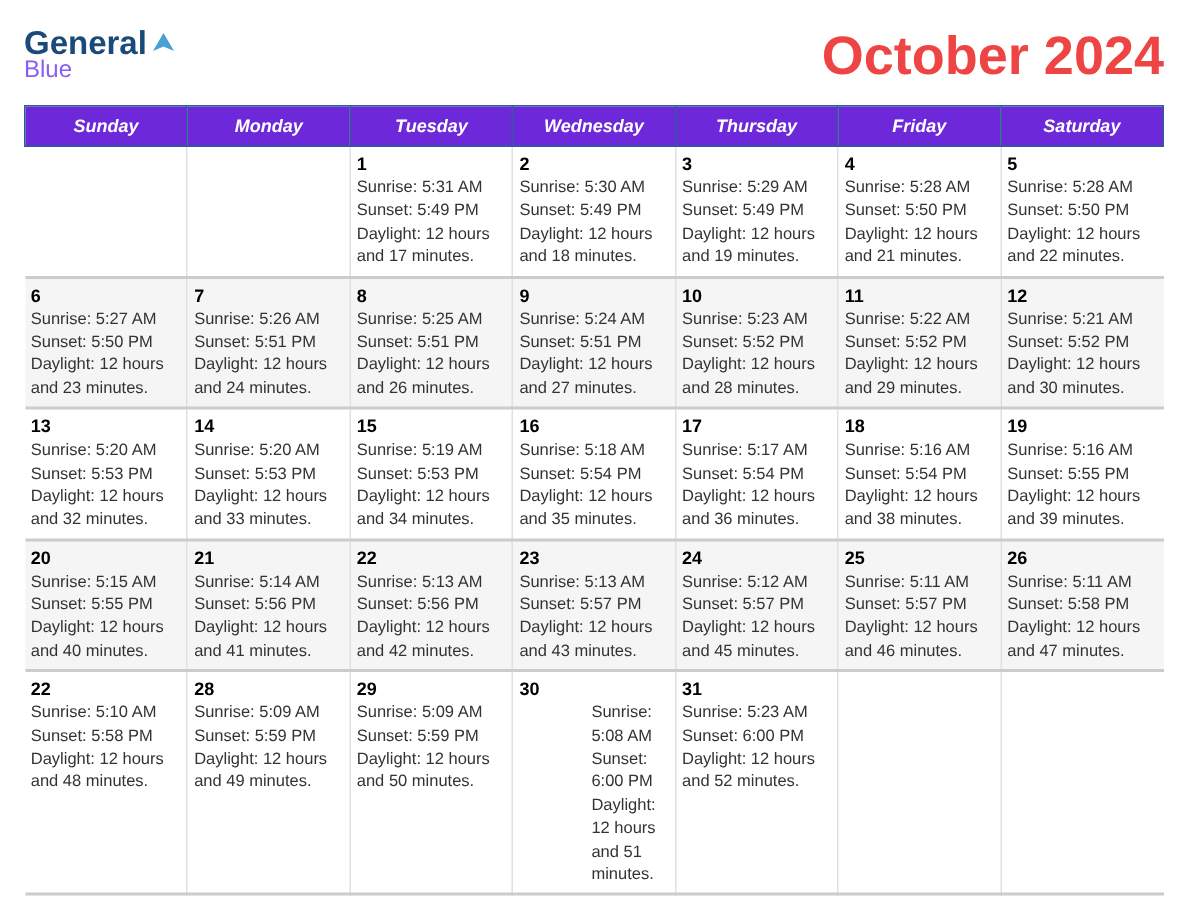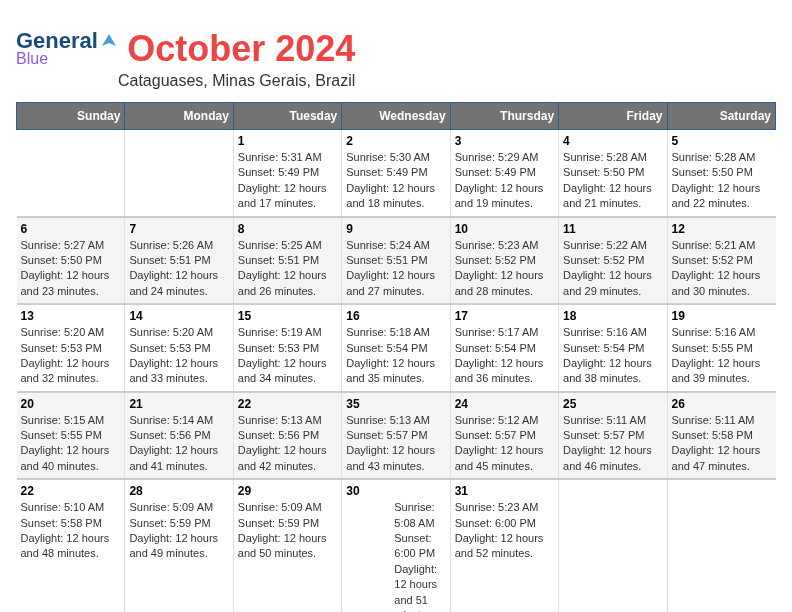--- a/index.html
+++ b/index.html
@@ -5,23 +5,23 @@
     * { box-sizing: border-box; margin: 0; padding: 0; }
     body {
       font-family: Arial, sans-serif;
       background: #fff;
       width: 792px;
       min-height: 612px;
       padding: 16px;
     }
     .header-area {
       display: flex;
+      justify-content: space-between;
       align-items: flex-start;
       margin-bottom: 12px;
-      margin-top: 12px;
     }
     .logo {
       display: flex;
       flex-direction: column;
       align-items: flex-start;
     }
     .title-area {
       text-align: right;
     }
     .month-title {
@@ -33,27 +33,28 @@
       font-size: 16px;
       color: #333;
       margin-top: 2px;
     }
     table {
       width: 100%;
       border-collapse: collapse;
       font-size: 11px;
     }
     thead tr th {
-      background: #737373;
+      background: #6d28d9;
       color: #fff;
       padding: 6px 4px;
-      text-align: right;
+      text-align: center;
       font-size: 12px;
       font-weight: bold;
       border: 1px solid #2a5e95;
+      font-style: italic;
     }
     tbody tr {
       border-bottom: 1px solid #ddd;
     }
     tbody tr:nth-child(odd) {
       background: #fff;
     }
     tbody tr:nth-child(even) {
       background: #f5f5f5;
     }
@@ -87,21 +88,20 @@
     <div style="display:flex; align-items:center; gap:2px;">
       <span style="font-size:22px; font-weight:bold; color:#1a4a7a;">General</span>
       <svg width="18" height="18" viewBox="0 0 18 18">
         <polygon points="9,2 16,14 9,11 2,14" fill="#4a9fd4"></polygon>
       </svg>
     </div>
     <span style="font-size:16px; font-weight:normal; color:#8b5cf6; margin-top:-4px;">Blue</span>
   </div>
   <div class="title-area">
     <div class="month-title">October 2024</div>
-    <div class="location-title">Cataguases, Minas Gerais, Brazil</div>
   </div>
 </div>
 
 <table>
   <thead>
     <tr>
     <th>Sunday</th>
         <th>Monday</th>
         <th>Tuesday</th>
         <th>Wednesday</th>
@@ -268,21 +268,21 @@
 and 41 minutes.</div>
         </td>
         <td>
           <span class="day-num">22</span>
           <div class="day-info" style="white-space: pre-line;">Sunrise: 5:13 AM
 Sunset: 5:56 PM
 Daylight: 12 hours
 and 42 minutes.</div>
         </td>
         <td>
-          <span class="day-num">35</span>
+          <span class="day-num">23</span>
           <div class="day-info" style="white-space: pre-line;">Sunrise: 5:13 AM
 Sunset: 5:57 PM
 Daylight: 12 hours
 and 43 minutes.</div>
         </td>
         <td>
           <span class="day-num">24</span>
           <div class="day-info" style="white-space: pre-line;">Sunrise: 5:12 AM
 Sunset: 5:57 PM
 Daylight: 12 hours

